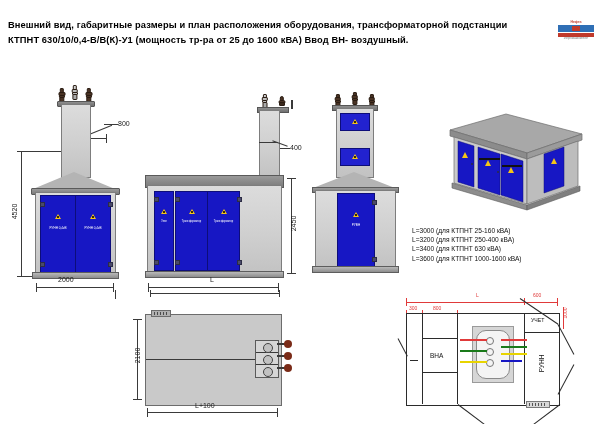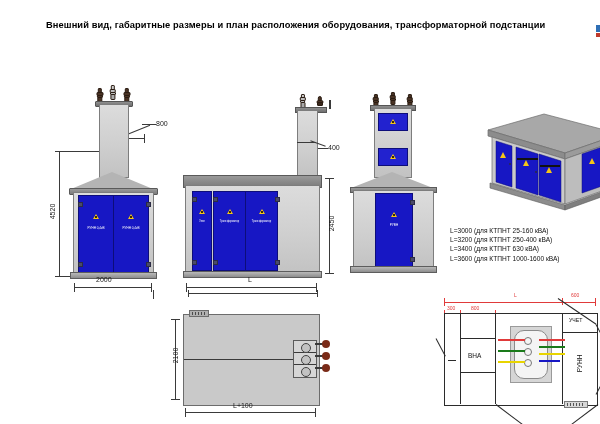--- a/index.html
+++ b/index.html
@@ -1,21 +1,21 @@
 <!DOCTYPE html>
 <html><head>
 <meta charset="utf-8">
 <style>
   html,body{margin:0;padding:0;}
   body{
     width:600px;height:424px;background:#ffffff;
     font-family:"Liberation Sans", sans-serif;
     color:#000;overflow:hidden;position:relative;
   }
-  .sheet{position:absolute;inset:0;margin-left:38px;}
+  .sheet{position:absolute;inset:0;}
   .abs{position:absolute;}
 
   
   .title-block{position:absolute;left:8px;top:18px;width:540px;}
   .title-line{
     font-size:9.3px;font-weight:bold;line-height:15px;
     letter-spacing:.1px;color:#000;white-space:nowrap;
   }
   .logo{
     position:absolute;left:558px;top:20px;width:36px;height:26px;
@@ -69,20 +69,21 @@
   .cable{position:absolute;height:1.6px;}
   .redl{position:absolute;background:#e03a3a;}
 </style>
 </head>
 <body>
 
 <div class="sheet">
 
   <div class="title-block">
     <div class="title-line">Внешний вид, габаритные размеры и план расположения оборудования, трансформаторной подстанции</div>
+    <div class="title-line">КТПНТ 630/10/0,4-В/В(К)-У1 (мощность тр-ра от 25 до 1600 кВА) Ввод ВН- воздушный.</div>
   </div>
 
   <div class="logo">
     <div class="lg-top">Нефть</div>
     <div class="lg-bar"></div>
     <div class="lg-red"></div>
     <div class="lg-foot">энергомашкомплект</div>
   </div>
 
   <div class="abs" style="left:0;top:60px;width:150px;height:240px;">

